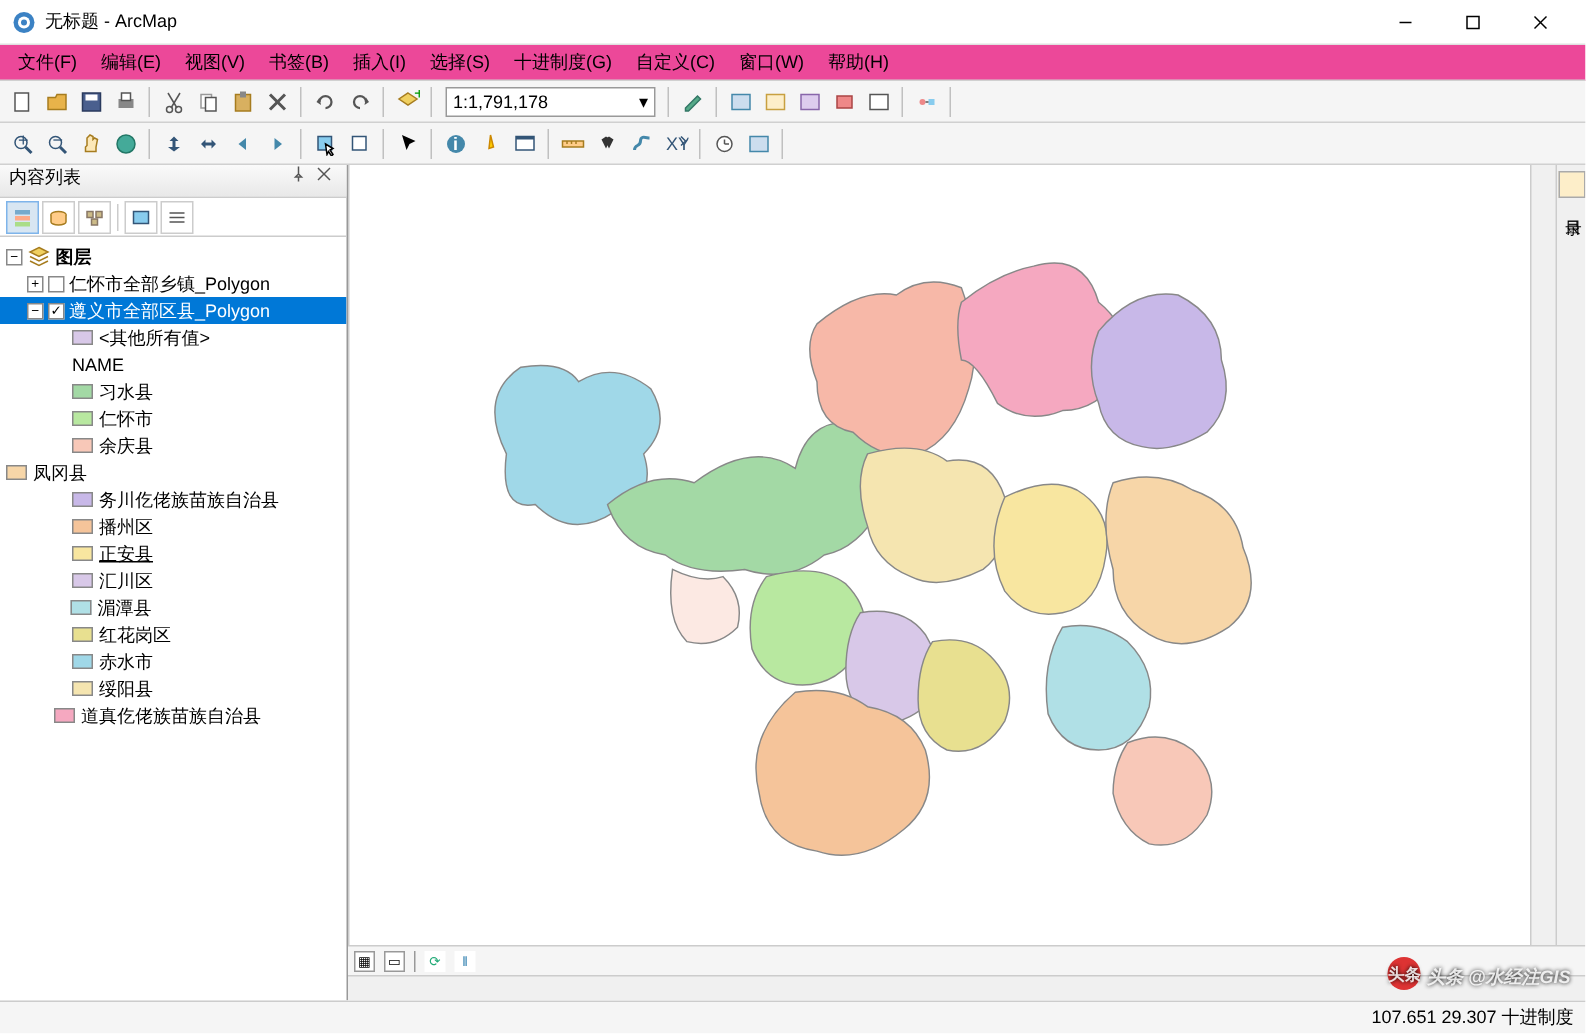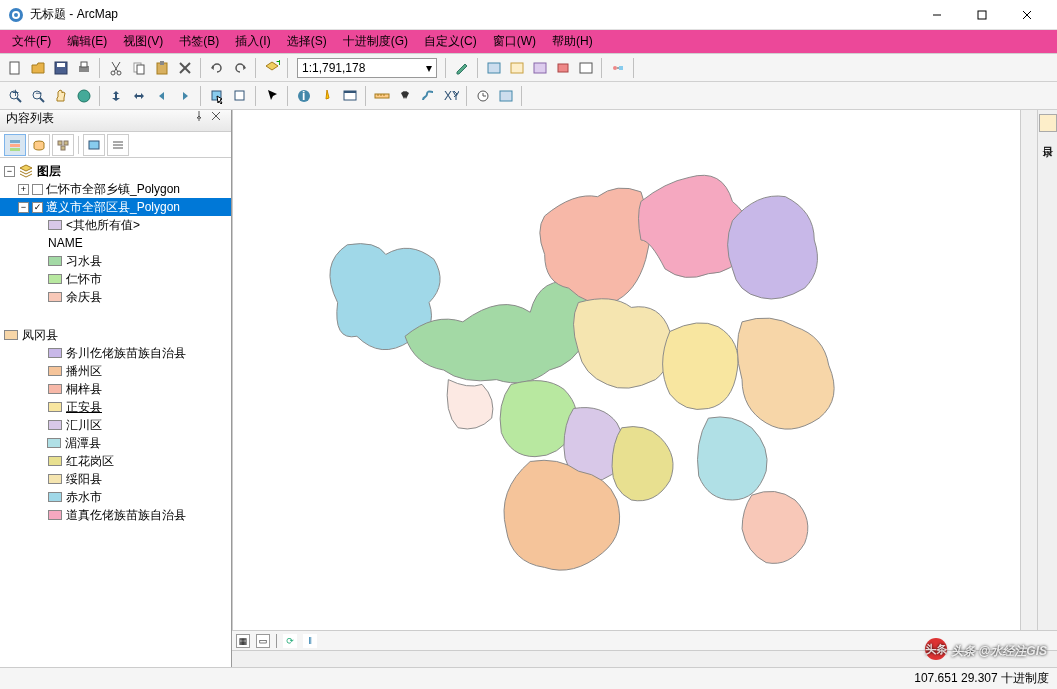--- a/index.html
+++ b/index.html
@@ -425,61 +425,57 @@
             <span>习水县</span>
           </div>
           <div class="tree-row" style="padding-left: 48px;">
             <span class="color-swatch" style="background: rgb(184, 232, 160);"></span>
             <span>仁怀市</span>
           </div>
           <div class="tree-row" style="padding-left: 48px;">
             <span class="color-swatch" style="background: rgb(248, 200, 184);"></span>
             <span>余庆县</span>
           </div>
-          <div class="tree-row" style=" margin-top: 20px;">
+          <div class="tree-row" style="">
             <span class="color-swatch" style="background: rgb(247, 214, 168);"></span>
             <span>凤冈县</span>
           </div>
           <div class="tree-row" style="padding-left: 48px;">
             <span class="color-swatch" style="background: rgb(200, 184, 232);"></span>
             <span>务川仡佬族苗族自治县</span>
           </div>
           <div class="tree-row" style="padding-left: 48px;">
             <span class="color-swatch" style="background: rgb(245, 196, 154);"></span>
             <span>播州区</span>
-          </div>
-          <div class="tree-row" style="padding-left: 48px;">
-            <span class="color-swatch" style="background: rgb(247, 184, 168);"></span>
-            <span>桐梓县</span>
           </div>
           <div class="tree-row" style="padding-left: 48px; text-decoration: underline;">
             <span class="color-swatch" style="background: rgb(248, 230, 160);"></span>
             <span>正安县</span>
           </div>
           <div class="tree-row" style="padding-left: 48px;">
             <span class="color-swatch" style="background: rgb(216, 200, 232);"></span>
             <span>汇川区</span>
           </div>
           <div class="tree-row" style="padding-left: 47px;">
             <span class="color-swatch" style="background: rgb(176, 224, 230);"></span>
             <span>湄潭县</span>
           </div>
           <div class="tree-row" style="padding-left: 48px;">
             <span class="color-swatch" style="background: rgb(232, 224, 144);"></span>
             <span>红花岗区</span>
           </div>
           <div class="tree-row" style="padding-left: 48px;">
+            <span class="color-swatch" style="background: rgb(160, 216, 232);"></span>
+            <span>赤水市</span>
+          </div>
+          <div class="tree-row" style="padding-left: 48px;">
             <span class="color-swatch" style="background: rgb(245, 229, 176);"></span>
             <span>绥阳县</span>
           </div>
-          <div class="tree-row" style="padding-left: 48px;">
-            <span class="color-swatch" style="background: rgb(160, 216, 232);"></span>
-            <span>赤水市</span>
-          </div>
-          <div class="tree-row" style="padding-left: 48px;">
+          <div class="tree-row" style="padding-left: 36px;">
             <span class="color-swatch" style="background: rgb(245, 168, 192);"></span>
             <span>道真仡佬族苗族自治县</span>
           </div>
         </div>
     </div>
   </div>
 
   <div class="map-area">
     <div class="map-row">
       <div class="map-canvas">

